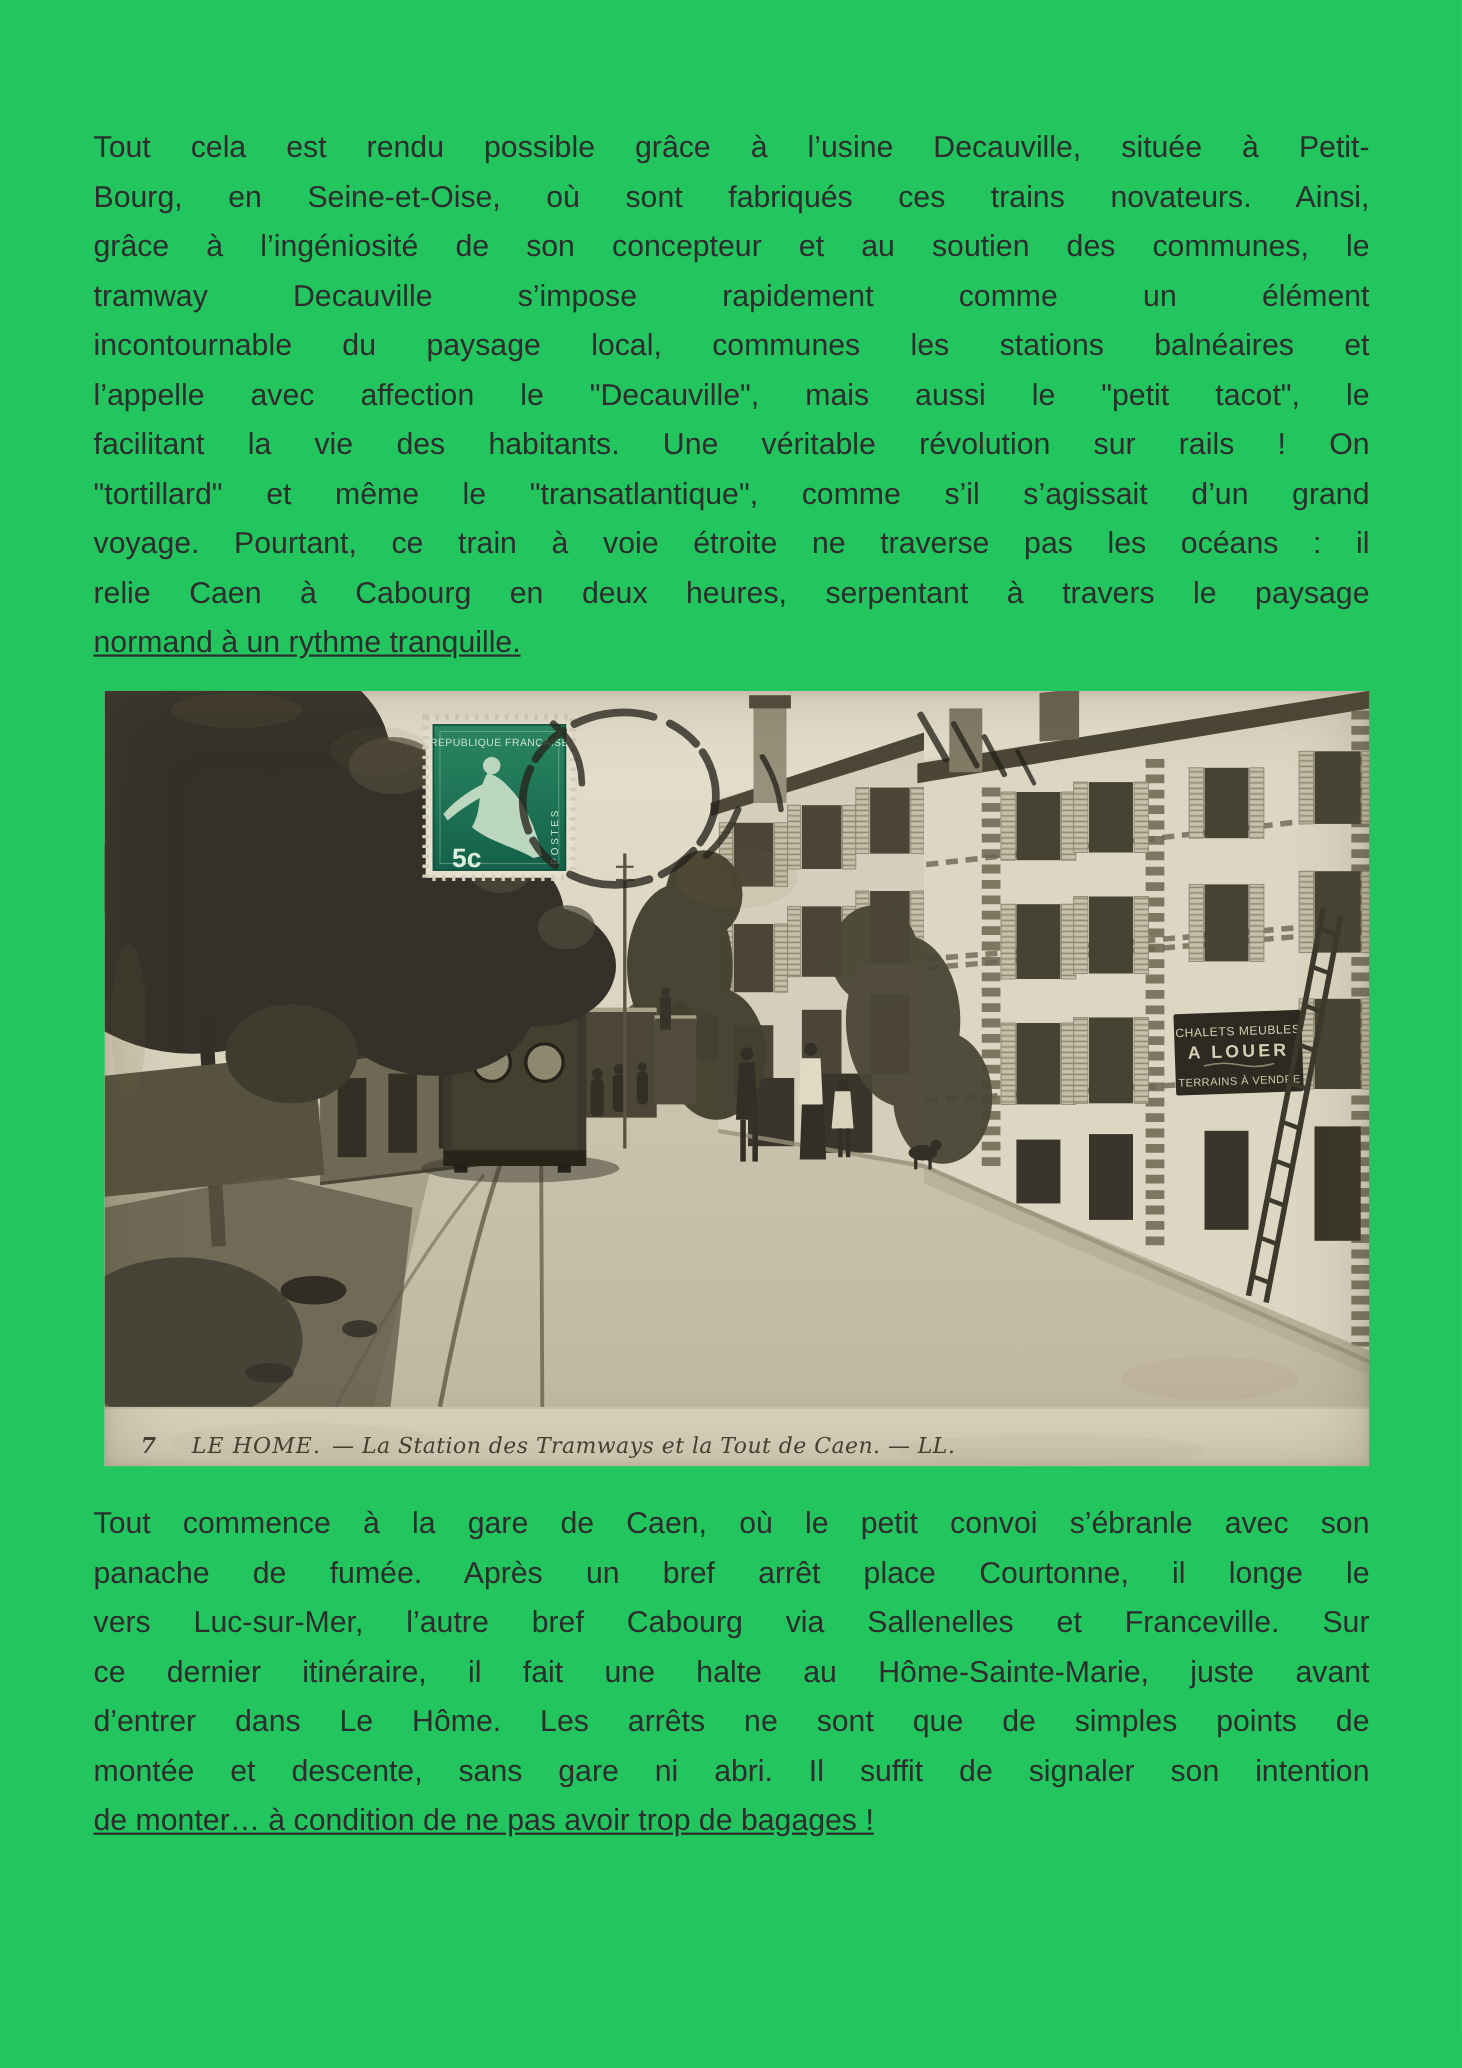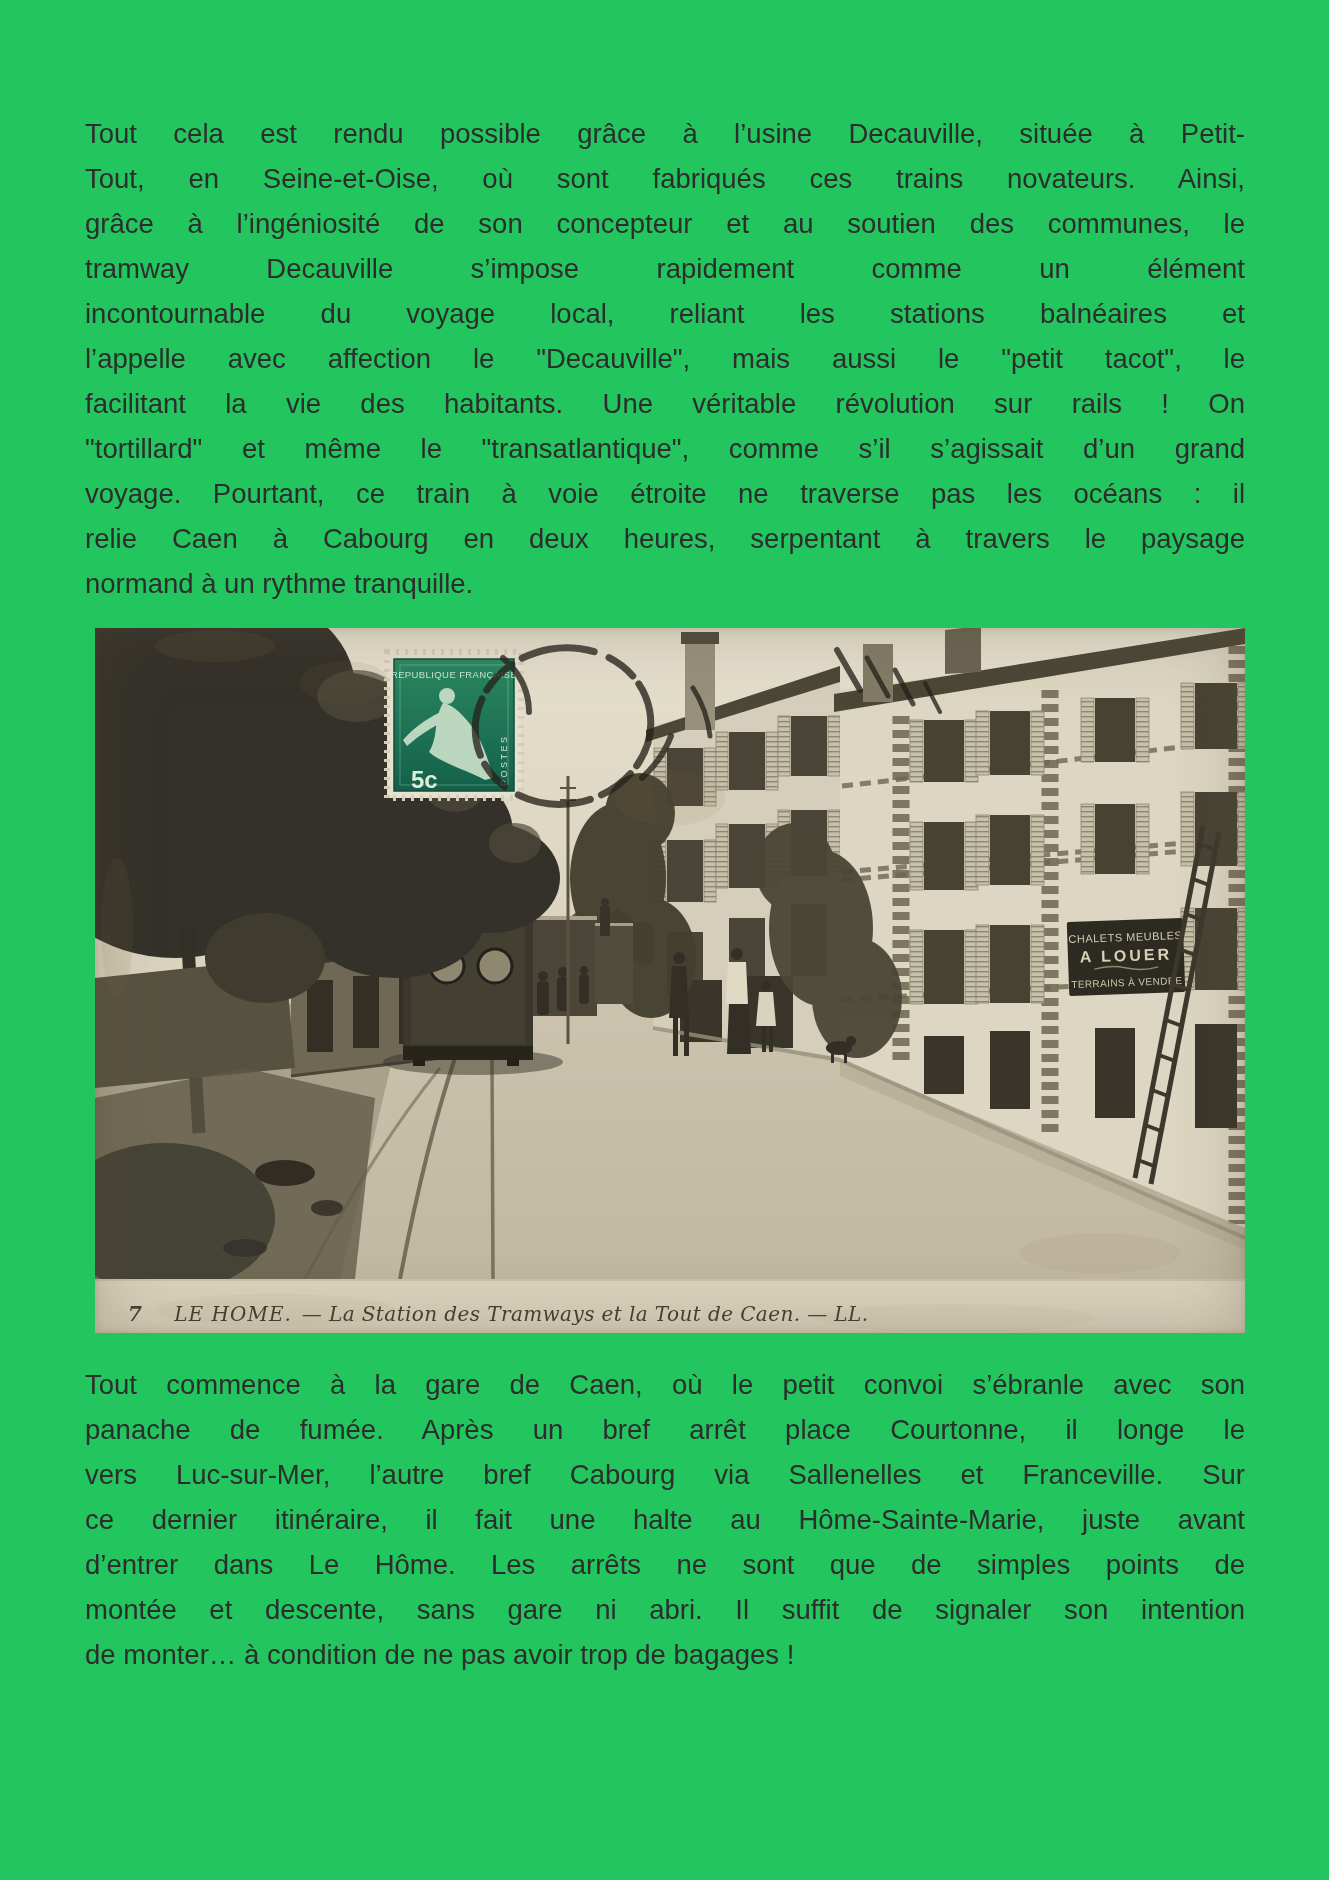--- a/index.html
+++ b/index.html
@@ -5,44 +5,44 @@
   html,body { margin:0; padding:0; background:#ffffff; }
   .page {
     position:relative; width:1329px; height:1880px; background:#22c55e;
     overflow:hidden; font-family:"Liberation Sans", sans-serif;
   }
   .para { position:absolute; left:85px; width:1160px; font-size:27.5px;
           line-height:45px; color:#2d2d2d; }
   .p1 { top:111px; }
   .p2 { top:1362px; }
   .tline { text-align:justify; text-align-last:justify; white-space:normal; }
-  .tline.last { text-align-last:left; }
+  .tline.last { text-align-last:left;text-decoration:underline; }
 
   .postcard { position:absolute; left:95px; top:628px; width:1150px; height:705px; margin:0; }
   .postcard svg { position:absolute; left:0; top:0; width:100%; height:100%; display:block; }
   .vignette { position:absolute; inset:0; pointer-events:none;
               box-shadow: inset 0 0 70px rgba(92,80,58,0.30), inset 0 0 10px rgba(92,80,58,0.22); }
   .caption { position:absolute; left:33px; bottom:7px; display:flex; align-items:baseline;
              font-family:"DejaVu Serif", serif; font-style:italic; font-size:20px;
              color:#453f30; letter-spacing:0.4px; }
   .cap-num { font-style:italic; font-weight:bold; margin-right:32px; }
   .cap-title { font-weight:normal; letter-spacing:1px; margin-right:10px; }
   .cap-rest { }
 </style>
 </head>
 <body>
 
 <div class="page">
 
   <div class="para p1">
       <div class="tline">Tout cela est rendu possible grâce à l’usine Decauville, située à Petit-</div>
-      <div class="tline">Tout, en Seine-et-Oise, où sont fabriqués ces trains novateurs. Ainsi,</div>
+      <div class="tline">Bourg, en Seine-et-Oise, où sont fabriqués ces trains novateurs. Ainsi,</div>
       <div class="tline">grâce à l’ingéniosité de son concepteur et au soutien des communes, le</div>
       <div class="tline">tramway Decauville s’impose rapidement comme un élément</div>
-      <div class="tline">incontournable du voyage local, reliant les stations balnéaires et</div>
+      <div class="tline">incontournable du paysage local, communes les stations balnéaires et</div>
       <div class="tline">l’appelle avec affection le "Decauville", mais aussi le "petit tacot", le</div>
       <div class="tline">facilitant la vie des habitants. Une véritable révolution sur rails !  On</div>
       <div class="tline">"tortillard" et même le "transatlantique", comme s’il s’agissait d’un grand</div>
       <div class="tline">voyage. Pourtant, ce train à voie étroite ne traverse pas les océans : il</div>
       <div class="tline">relie Caen à Cabourg en deux heures, serpentant à travers le paysage</div>
       <div class="tline last">normand à un rythme tranquille.</div>
     </div>
 
   <figure class="postcard">
     <svg viewBox="0 0 1150 705" xmlns="http://www.w3.org/2000/svg">

